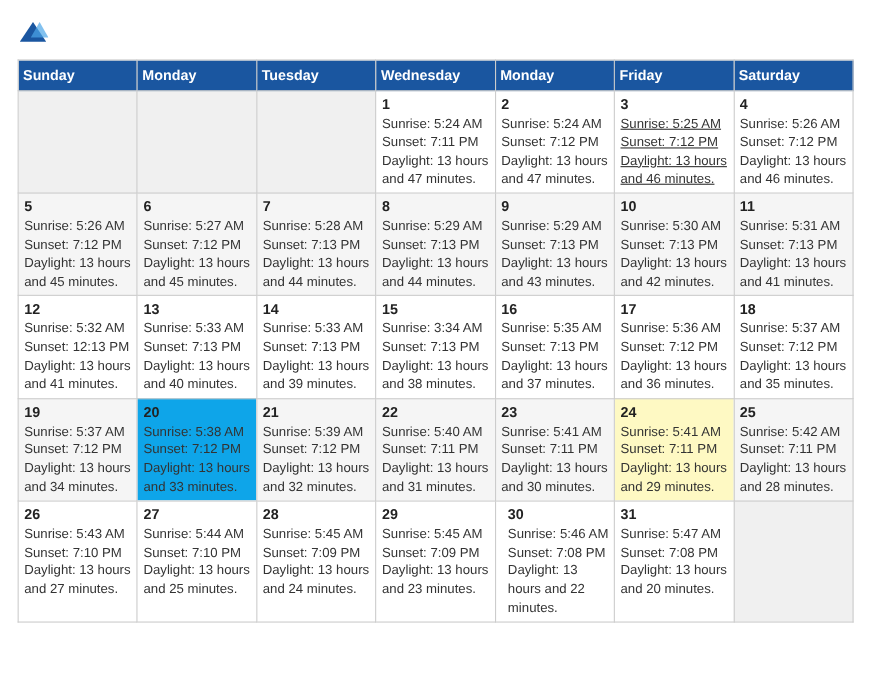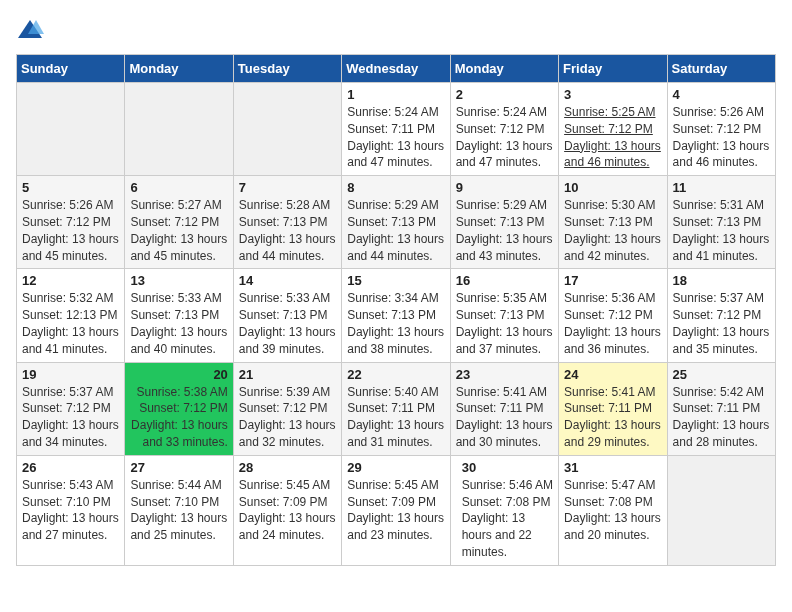--- a/index.html
+++ b/index.html
@@ -234,21 +234,21 @@
 Daylight: 13 hours and 35 minutes.</div>
         </td>
       </tr>
       <tr>
         <td style="background: rgb(245, 245, 245);">
           <div class="day-number">19</div>
           <div class="day-info" style="white-space: pre-line;">Sunrise: 5:37 AM
 Sunset: 7:12 PM
 Daylight: 13 hours and 34 minutes.</div>
         </td>
-        <td style="background: #22c55e; text-align: right;">
+        <td style="background: #0ea5e9;">
           <div class="day-number">20</div>
           <div class="day-info" style="white-space: pre-line;">Sunrise: 5:38 AM
 Sunset: 7:12 PM
 Daylight: 13 hours and 33 minutes.</div>
         </td>
         <td style="background: rgb(245, 245, 245);">
           <div class="day-number">21</div>
           <div class="day-info" style="white-space: pre-line;">Sunrise: 5:39 AM
 Sunset: 7:12 PM
 Daylight: 13 hours and 32 minutes.</div>

